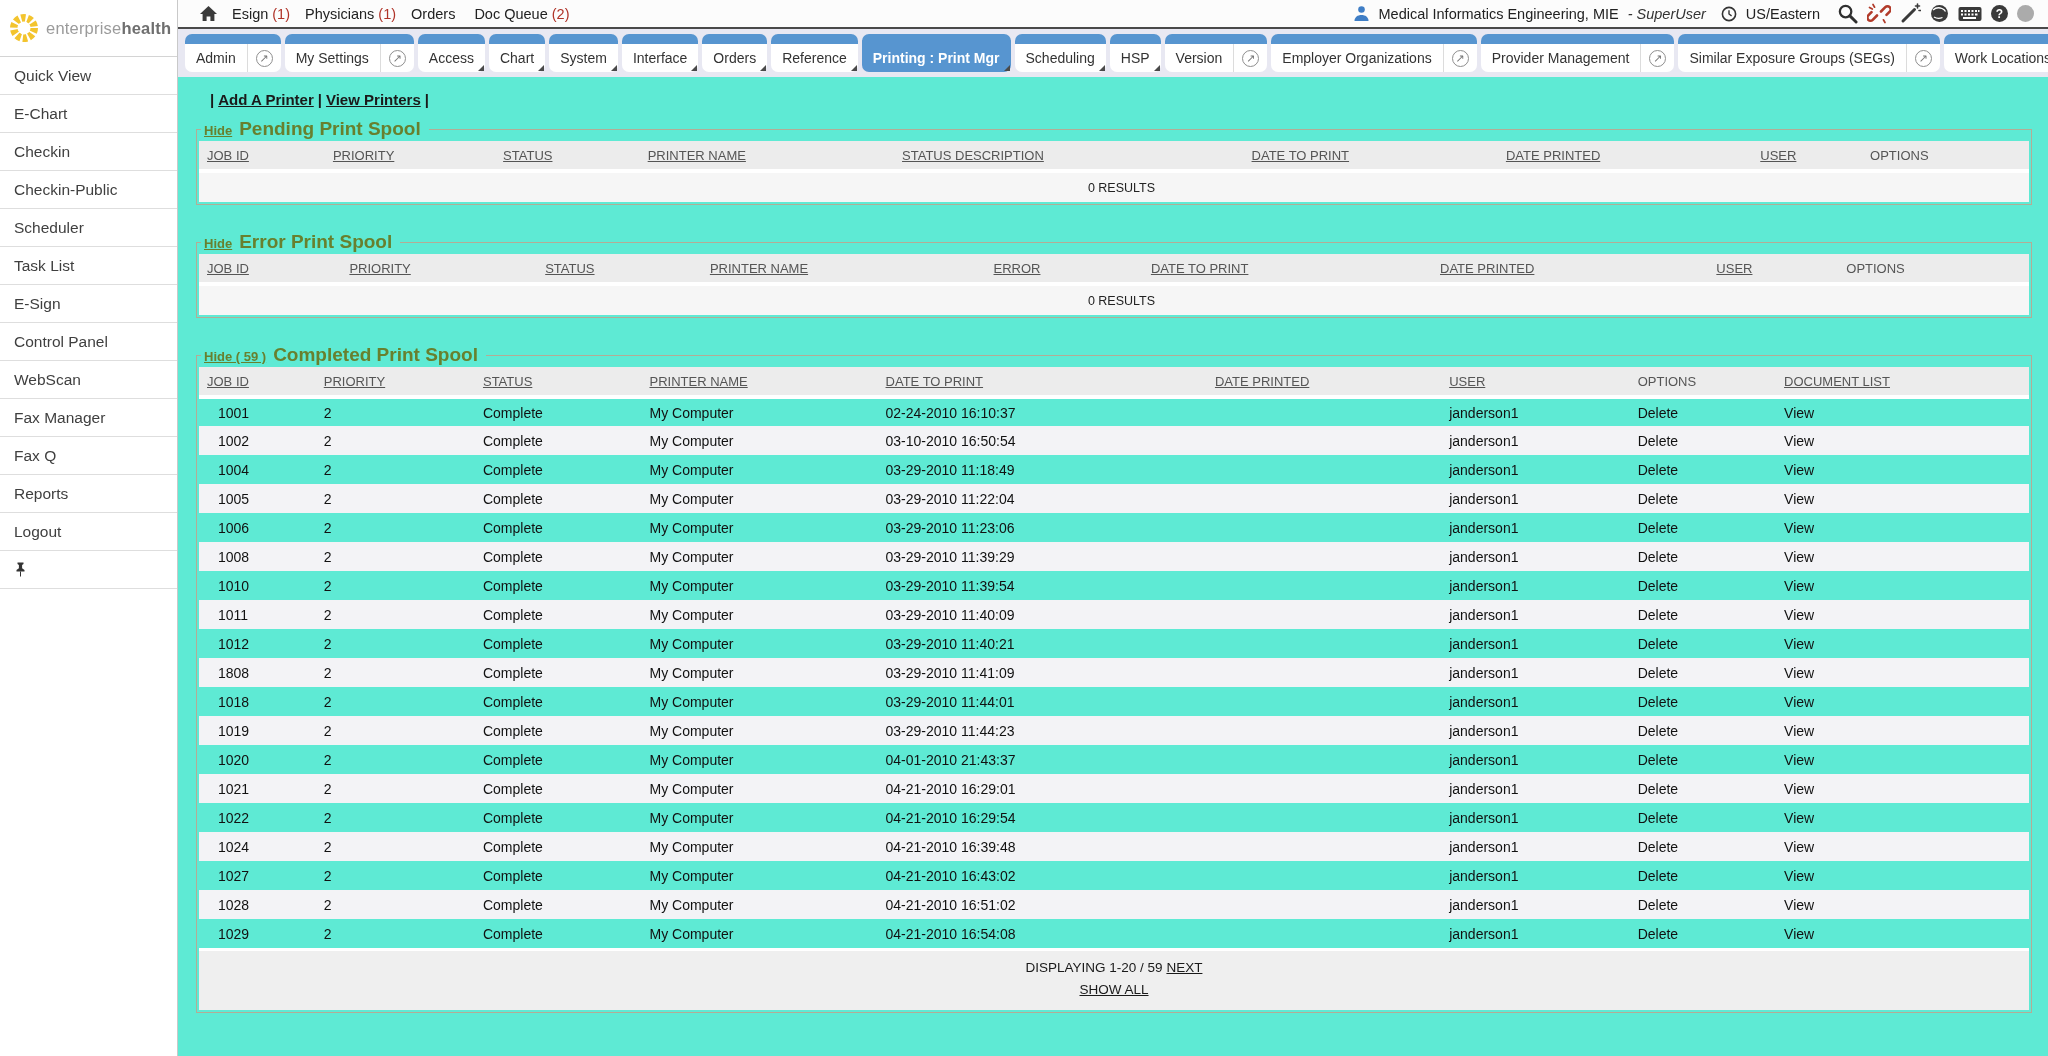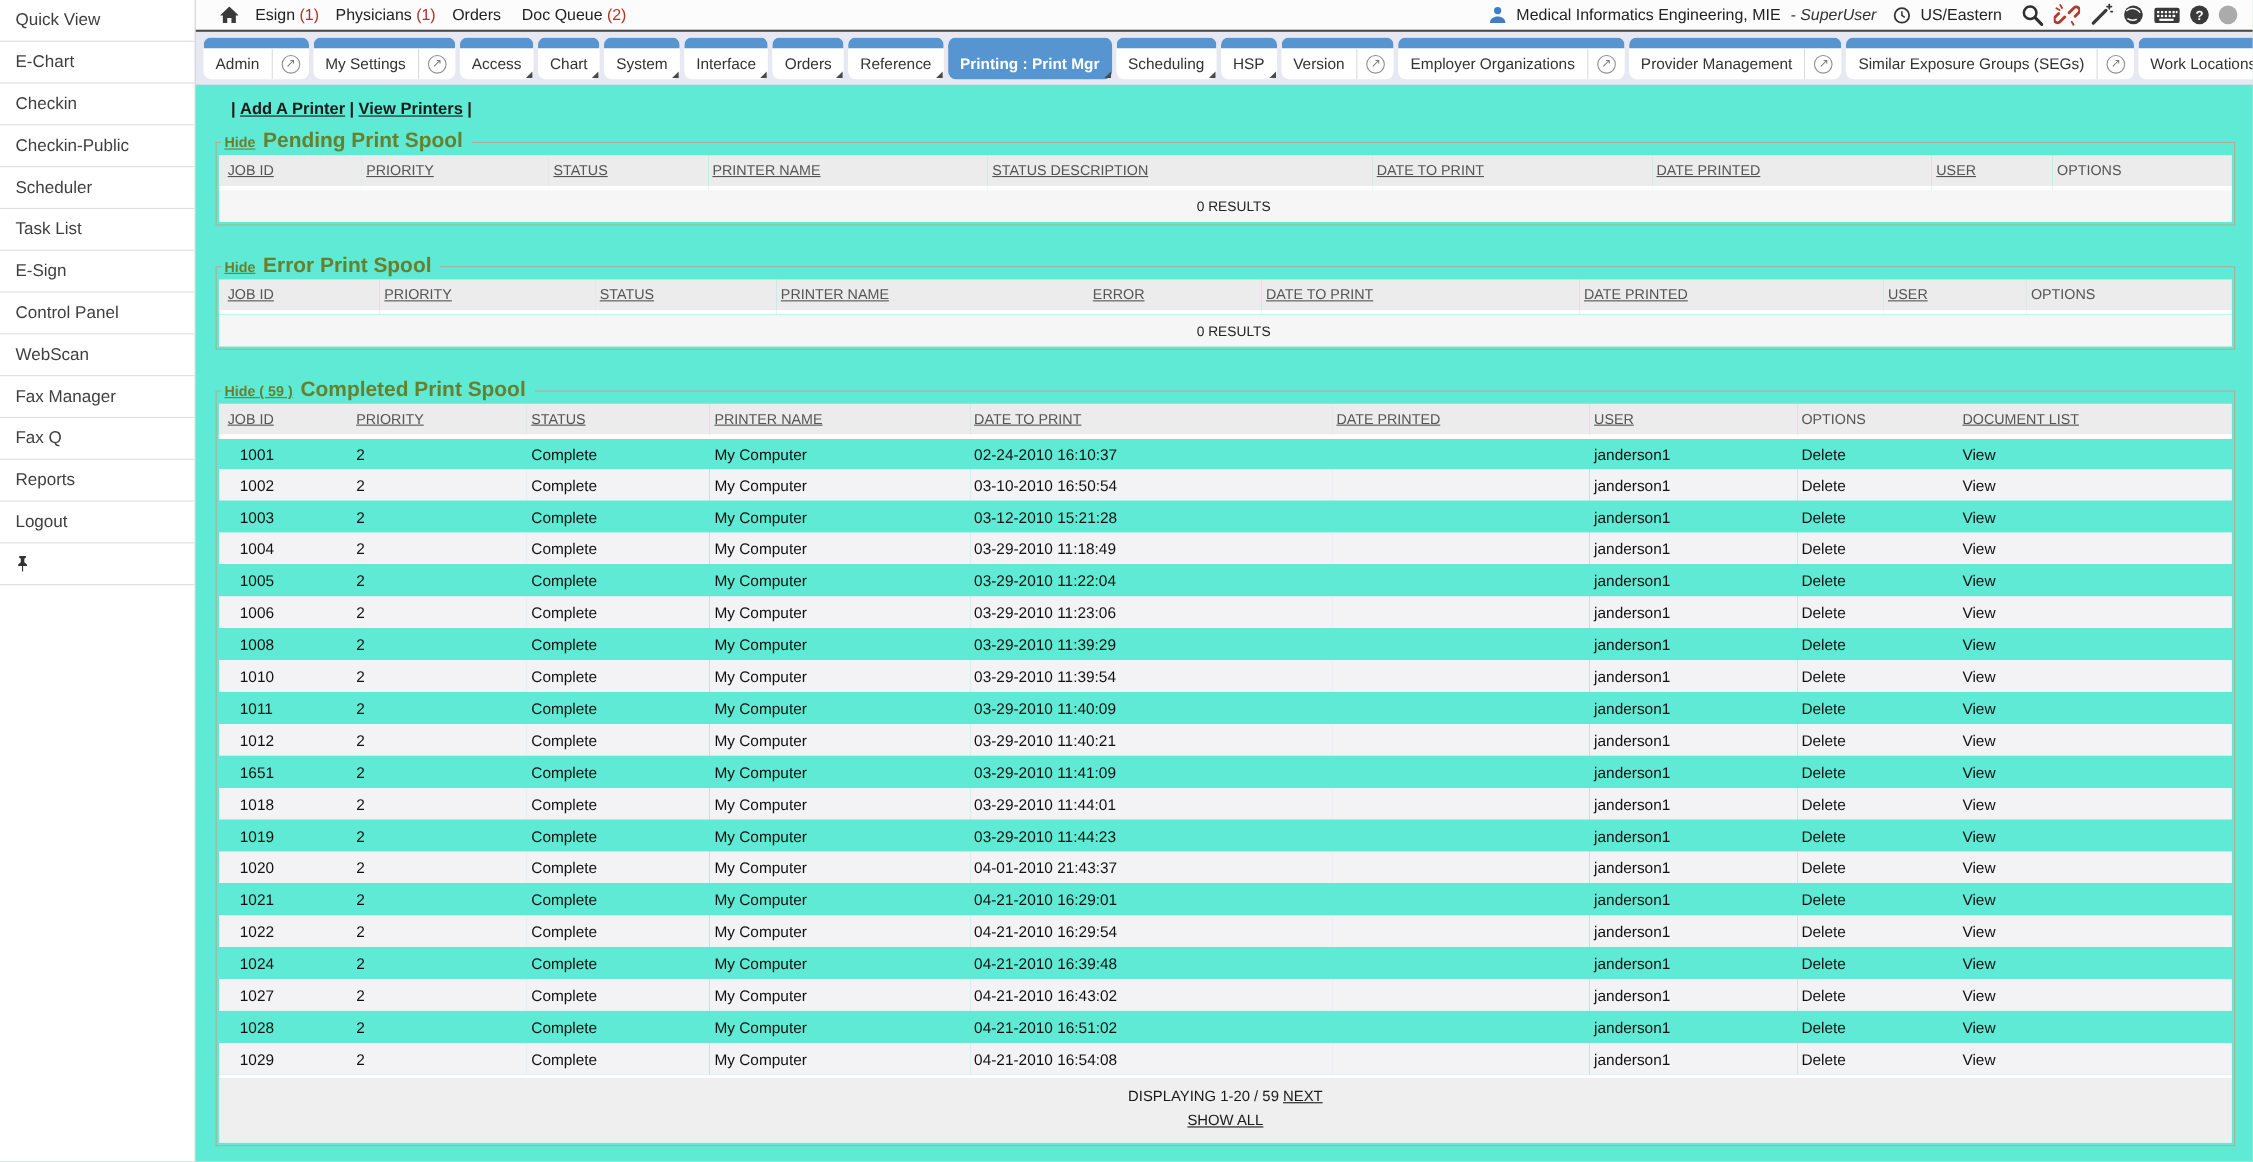--- a/index.html
+++ b/index.html
@@ -79,20 +79,27 @@
   .table-footer .line2 { display:block; }
 
   svg { display:block; }
 </style>
 </head>
 <body>
 
 <div class="app">
 
   <aside class="sidebar">
+    <div class="logo-area">
+      <svg width="32" height="32" viewBox="0 0 32 32">
+        <circle cx="16" cy="16" r="10" fill="none" stroke="#f3c42e" stroke-width="8" stroke-dasharray="4.2 2.1"></circle>
+        <circle cx="16" cy="16" r="6.5" fill="#fff"></circle>
+      </svg>
+      <span class="logo-text"><span>enterprise</span><b>health</b></span>
+    </div>
     <nav id="side-menu">
   <a class="side-item">Quick View</a>
 
   <a class="side-item">E-Chart</a>
 
   <a class="side-item">Checkin</a>
 
   <a class="side-item">Checkin-Public</a>
 
   <a class="side-item">Scheduler</a>
@@ -447,31 +454,20 @@
                 <td>2</td>
                 <td>Complete</td>
                 <td>My Computer</td>
                 <td>03-10-2010 16:50:54</td>
                 <td></td>
                 <td>janderson1</td>
                 <td><a class="cell-link">Delete</a></td>
                 <td><a class="cell-link">View</a></td>
               </tr>
               <tr>
-                <td>1003</td>
-                <td>2</td>
-                <td>Complete</td>
-                <td>My Computer</td>
-                <td>03-12-2010 15:21:28</td>
-                <td></td>
-                <td>janderson1</td>
-                <td><a class="cell-link">Delete</a></td>
-                <td><a class="cell-link">View</a></td>
-              </tr>
-              <tr>
                 <td>1004</td>
                 <td>2</td>
                 <td>Complete</td>
                 <td>My Computer</td>
                 <td>03-29-2010 11:18:49</td>
                 <td></td>
                 <td>janderson1</td>
                 <td><a class="cell-link">Delete</a></td>
                 <td><a class="cell-link">View</a></td>
               </tr>
@@ -535,21 +531,21 @@
                 <td>2</td>
                 <td>Complete</td>
                 <td>My Computer</td>
                 <td>03-29-2010 11:40:21</td>
                 <td></td>
                 <td>janderson1</td>
                 <td><a class="cell-link">Delete</a></td>
                 <td><a class="cell-link">View</a></td>
               </tr>
               <tr>
-                <td>1651</td>
+                <td>1808</td>
                 <td>2</td>
                 <td>Complete</td>
                 <td>My Computer</td>
                 <td>03-29-2010 11:41:09</td>
                 <td></td>
                 <td>janderson1</td>
                 <td><a class="cell-link">Delete</a></td>
                 <td><a class="cell-link">View</a></td>
               </tr>
               <tr>

